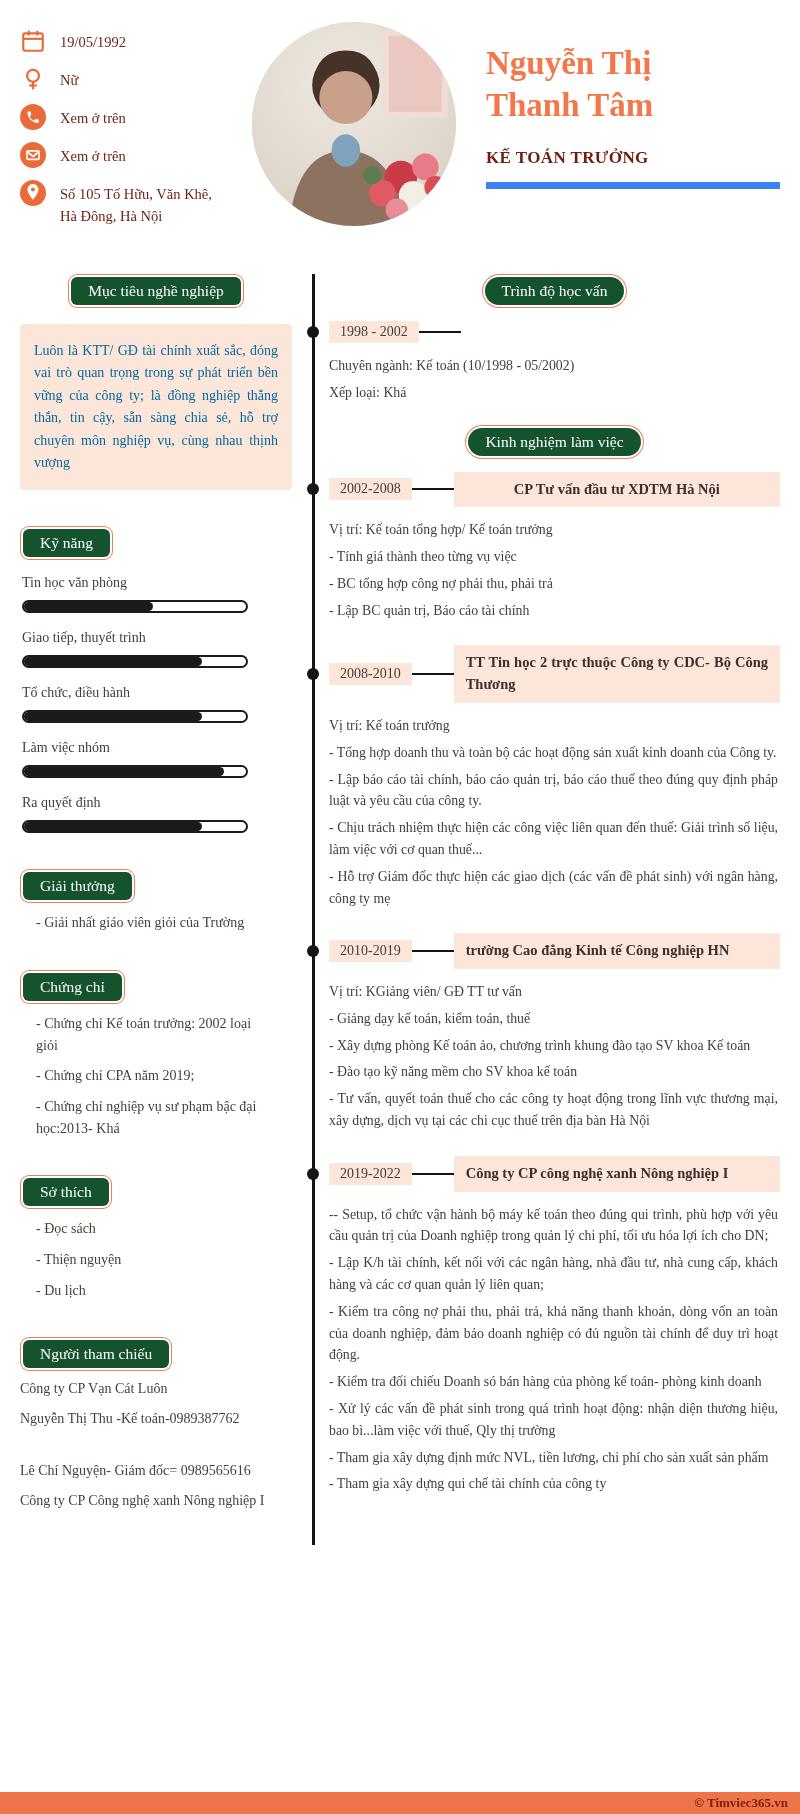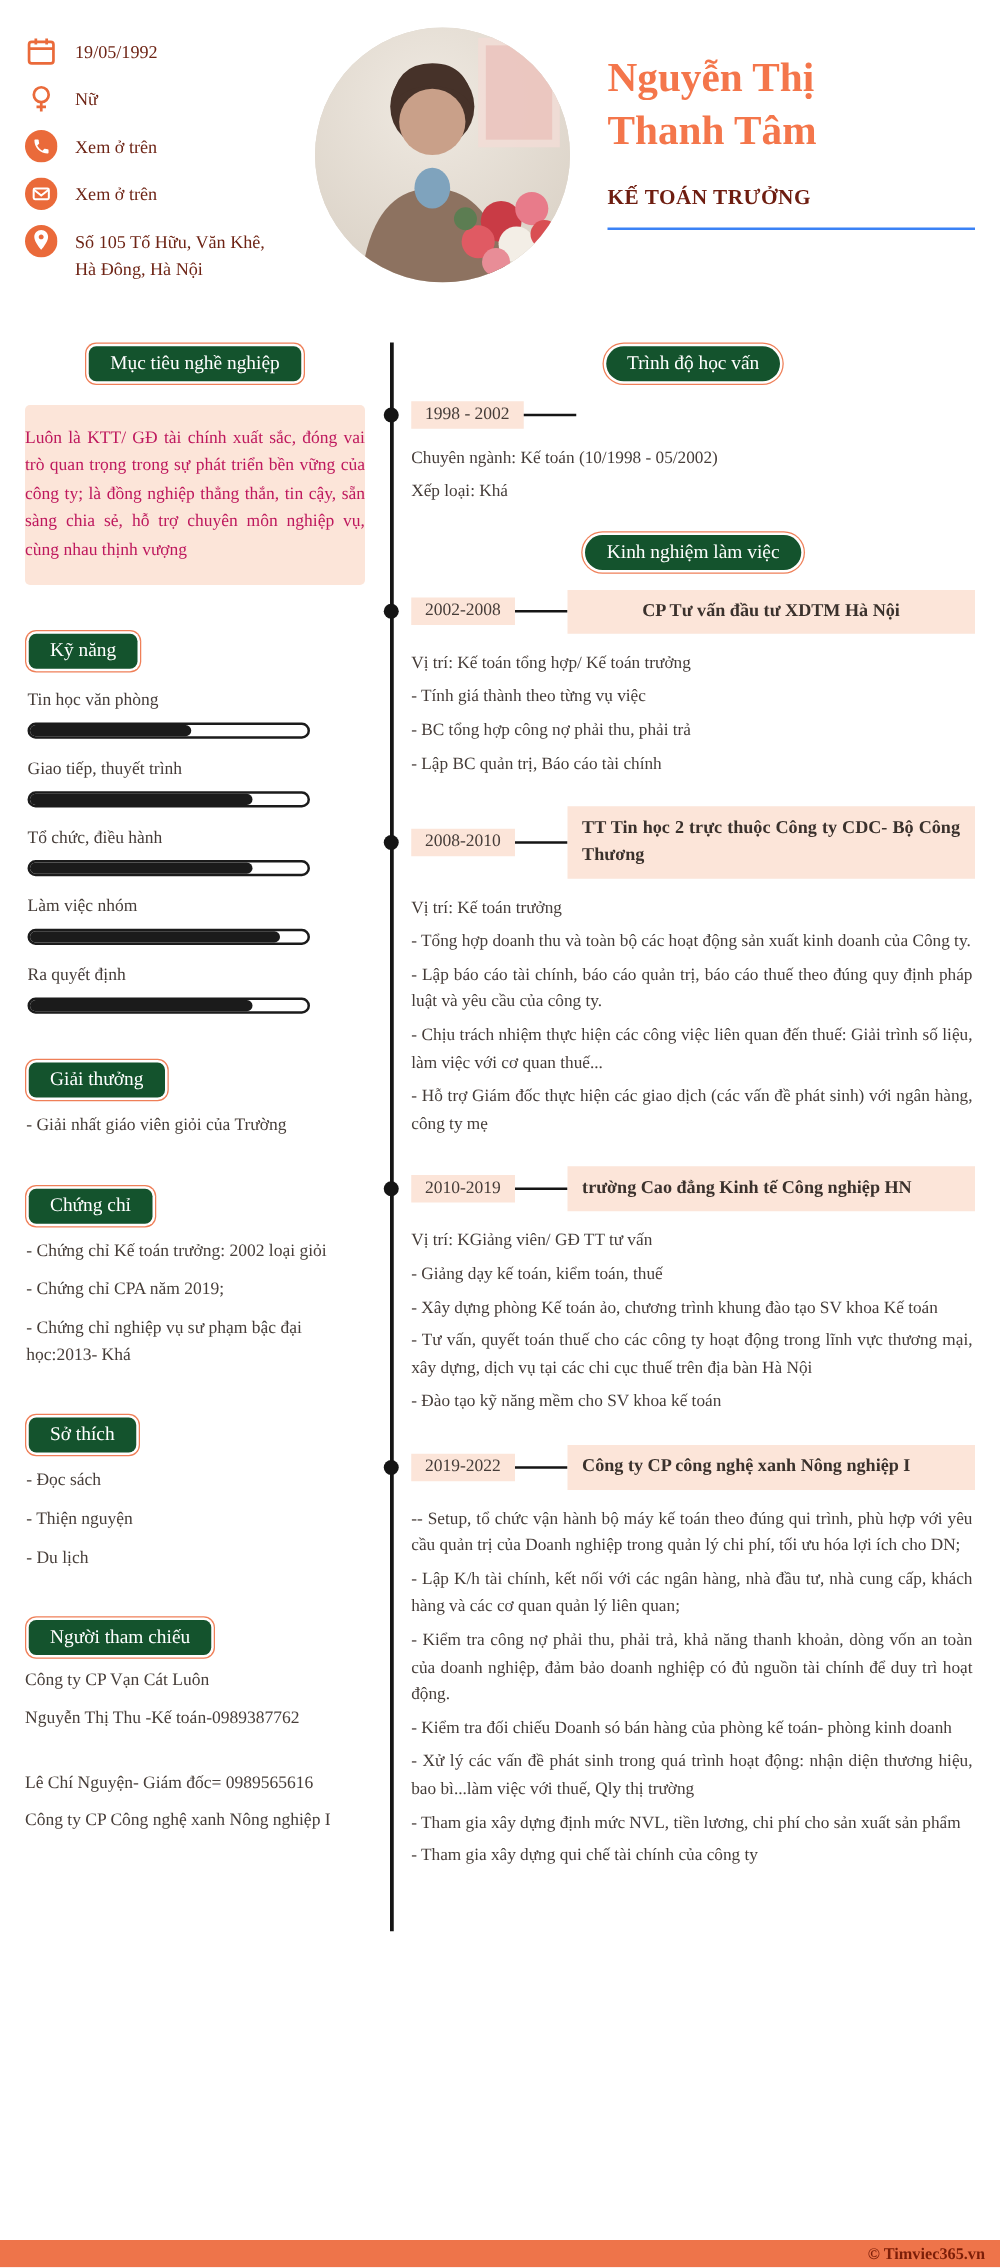--- a/index.html
+++ b/index.html
@@ -15,49 +15,49 @@
   .contact-item { display:flex; gap:14px; margin-bottom:12px; align-items:flex-start; }
   .cicon { width:26px; height:26px; flex:none; }
   .ctext { font-size:14.5px; color:#6e2415; line-height:1.55; padding-top:3px; max-width:168px; }
 
   .photo { width:204px; height:204px; border-radius:50%; overflow:hidden; flex:none; background:#ddd5ca; }
 
   .namecol { flex:1; padding-left:30px; padding-top:20px; }
   .name { color:#f4764b; font-size:33px; font-weight:bold; line-height:1.28; }
   .jobtitle {
     margin-top:22px; font-size:17px; font-weight:bold; color:#6e1d10;
-    letter-spacing:0.4px; padding-bottom:14px; border-bottom:2px solid #3b82f6;
+    letter-spacing:0.4px; padding-bottom:14px; border-bottom:7px solid #3b82f6;
   }
 
   
   .main { display:flex; align-items:flex-start; padding:34px 20px 0 20px; }
   .col-left { width:272px; flex:none; padding-right:20px; }
   .col-right { flex:1; min-width:0; border-left:3px solid #151515; padding:0 0 26px 14px; }
 
   .pill {
     display:inline-block; background:#14532d; color:#ffffff;
     font-size:15.5px; padding:5px 17px; border-radius:6px; margin:3px;
     box-shadow:0 0 0 2px #ffffff, 0 0 0 3px #ef7f58;
   }
   .pill-center { display:table; margin:3px auto 16px auto;border-radius:14px; }
   .center-wrap { text-align:center; }
 
   .objective-box {
-    background:#fce5d9; border-radius:4px; padding:16px 0; margin-top:16px;
-    font-size:14px; line-height:1.6; text-align:justify; color:#be185d;
+    background:#fce5d9; border-radius:4px; padding:16px 14px; margin-top:16px;
+    font-size:14px; line-height:1.6; text-align:justify; color:#0369a1;
   }
 
   .section { margin-top:36px; }
 
   .skill { margin:15px 0 17px 2px; }
   .skill-label { display:block; font-size:14px; margin-bottom:9px; color:#453c38; }
   .skill-bar { width:222px; height:9px; border:2px solid #1b1b1b; border-radius:8px; }
   .skill-fill { height:9px; background:#1b1b1b; border-radius:8px; }
 
-  .plain-list p { font-size:14px; margin:9px 1px; line-height:1.55; }
+  .plain-list p { font-size:14px; margin:9px 16px; line-height:1.55; }
   .refs p { font-size:14px; margin:7px 0; line-height:1.6; }
   .ref-gap { margin-top:30px !important; }
 
   
   .tl-entry { margin-bottom:6px; }
   .tl-head { display:flex; align-items:center; position:relative; margin:10px 0 12px 0; }
   .tl-dot {
     position:absolute; left:-22px; top:50%; transform:translateY(-50%);
     width:12px; height:12px; border-radius:50%; background:#151515;
   }
@@ -308,22 +308,22 @@
         <div class="tl-head">
           <span class="tl-dot"></span>
           <span class="tl-period">2010-2019</span>
           <span class="tl-connect"></span>
           <span class="tl-title grow t-justify">trường Cao đẳng Kinh tế Công nghiệp HN</span>
         </div>
         <div class="tl-details">
           <p>Vị trí: KGiảng viên/ GĐ TT tư vấn</p>
           <p>- Giảng dạy kế toán, kiểm toán, thuế</p>
           <p>- Xây dựng phòng Kế toán ảo, chương trình khung đào tạo SV khoa Kế toán</p>
+          <p>- Đào tạo kỹ năng mềm cho SV khoa kế toán</p>
           <p>- Tư vấn, quyết toán thuế cho các công ty hoạt động trong lĩnh vực thương mại, xây dựng, dịch vụ tại các chi cục thuế trên địa bàn Hà Nội</p>
-          <p>- Đào tạo kỹ năng mềm cho SV khoa kế toán</p>
         </div>
       </div>
 
       <div class="tl-entry">
         <div class="tl-head">
           <span class="tl-dot"></span>
           <span class="tl-period">2019-2022</span>
           <span class="tl-connect"></span>
           <span class="tl-title grow t-justify">Công ty CP công nghệ xanh Nông nghiệp I</span>
         </div>

